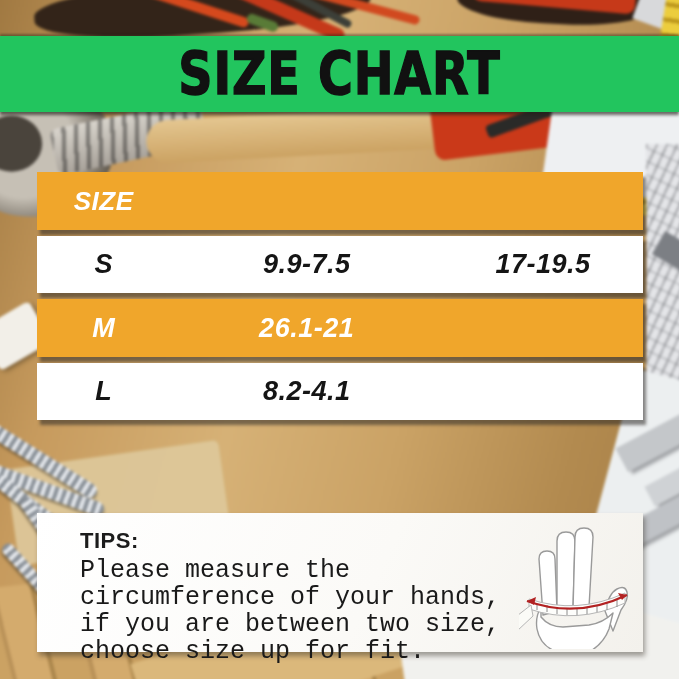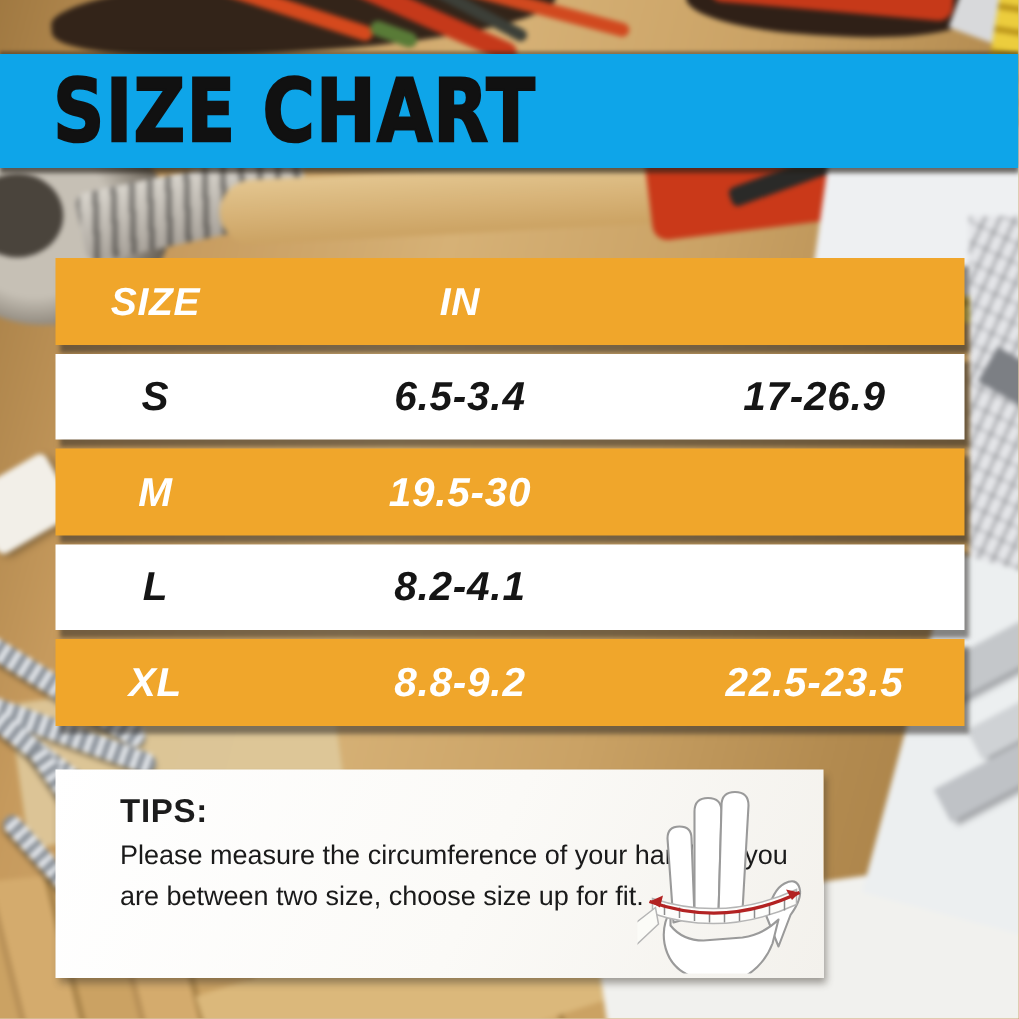--- a/index.html
+++ b/index.html
@@ -50,44 +50,44 @@
   .bg-block3{left:618px;top:503px;width:78px;height:24px;background:#bfc2c6;transform:rotate(-28deg);box-shadow:3px 4px 3px rgba(110,112,116,.6);}
   .screw{border-radius:8px;background:repeating-linear-gradient(90deg,#878e96 0 4px,#e6e9ed 4px 8px);
          box-shadow:1px 2px 2px rgba(50,40,25,.55);}
   .bg-screw1{left:-12px;top:452px;width:122px;height:14px;transform:rotate(32deg);}
   .bg-screw2{left:-20px;top:478px;width:132px;height:14px;transform:rotate(20deg);}
   .bg-screw3{left:-10px;top:503px;width:112px;height:13px;transform:rotate(38deg);}
   .bg-screw4{left:4px;top:538px;width:120px;height:13px;transform:rotate(55deg);}
   .bg-screw5{left:-6px;top:573px;width:102px;height:12px;transform:rotate(48deg);}
 
   
-  .banner{position:absolute;left:0;top:36px;width:679px;height:76px;background:#0ea5e9;
-          display:flex;align-items:center;justify-content:flex-start;
+  .banner{position:absolute;left:0;top:36px;width:679px;height:76px;background:#22c55e;
+          display:flex;align-items:center;justify-content:center;
           box-shadow:0 3px 3px rgba(35,30,25,.65),0 -2px 2px rgba(35,30,25,.4);}
   .banner h1{margin:0;font-family:"DejaVu Sans",sans-serif;font-weight:bold;color:#111;
              font-size:58px;letter-spacing:1px;transform:scaleX(.82);transform-origin:center;
              -webkit-text-stroke:1.5px #111;white-space:nowrap;}
 
   
   .size-table{position:absolute;left:37px;top:172px;width:606px;}
   .trow{display:grid;grid-template-columns:22% 45% 33%;align-items:center;height:58px;margin-bottom:6px;
         box-shadow:3px 5px 3px rgba(45,42,38,.55);
         font-style:italic;font-weight:bold;font-size:27px;letter-spacing:.5px;}
   .trow div{text-align:center;}
   .trow.yellow{background:#f0a62b;color:#ffffff;}
   .trow.white{background:#ffffff;color:#151515;height:57px;}
   .trow.head{font-size:26px;}
 
   
-  .tips{position:absolute;left:37px;top:513px;width:512px;height:139px;
+  .tips{position:absolute;left:37px;top:513px;width:606px;height:139px;
         background:linear-gradient(115deg,#ffffff 0%,#fbfaf7 55%,#f3f1ec 100%);
         box-shadow:2px 4px 5px rgba(55,48,40,.45);}
   .tips-heading{position:absolute;left:43px;top:15px;font-size:22px;font-weight:bold;color:#1c1c1c;letter-spacing:.5px;}
   .tips-body{position:absolute;left:43px;top:44px;width:450px;margin:0;
-             font-family:Liberation Sans, sans-serif;font-size:18px;line-height:27px;color:#1a1a1a;}
+             font-family:Liberation Mono, monospace;font-size:25px;line-height:27px;color:#1a1a1a;}
   .hand-wrap{position:absolute;right:6px;top:2px;width:118px;height:134px;}
 </style>
 </head>
 <body>
 
 <div class="page">
 
   <div class="photo">
     <div class="ph bg-base"></div>
     <div class="ph bg-top-dark"></div>
@@ -126,39 +126,33 @@
     <div class="ph screw bg-screw5"></div>
   </div>
 
   <div class="banner">
     <h1>SIZE CHART</h1>
   </div>
 
   <div class="size-table">
     <div class="trow yellow head">
       <div>SIZE</div>
-      <div>IN</div>
     </div>
     <div class="trow white">
       <div>S</div>
-      <div>6.5-3.4</div>
-      <div>17-26.9</div>
+      <div>9.9-7.5</div>
+      <div>17-19.5</div>
     </div>
     <div class="trow yellow">
       <div>M</div>
-      <div>19.5-30</div>
+      <div>26.1-21</div>
     </div>
     <div class="trow white">
       <div>L</div>
       <div>8.2-4.1</div>
-    </div>
-    <div class="trow yellow">
-      <div>XL</div>
-      <div>8.8-9.2</div>
-      <div>22.5-23.5</div>
     </div>
   </div>
 
   <div class="tips">
     <div class="tips-heading">TIPS:</div>
     <p class="tips-body">Please measure the circumference of your hands, if you are between two size, choose size up for fit.</p>
     <div class="hand-wrap">
       <svg width="118" height="134" viewBox="0 0 118 134" xmlns="http://www.w3.org/2000/svg">
         <g fill="#ffffff" stroke="#9a9a9a" stroke-width="1.4" stroke-linejoin="round" stroke-linecap="round">
 

